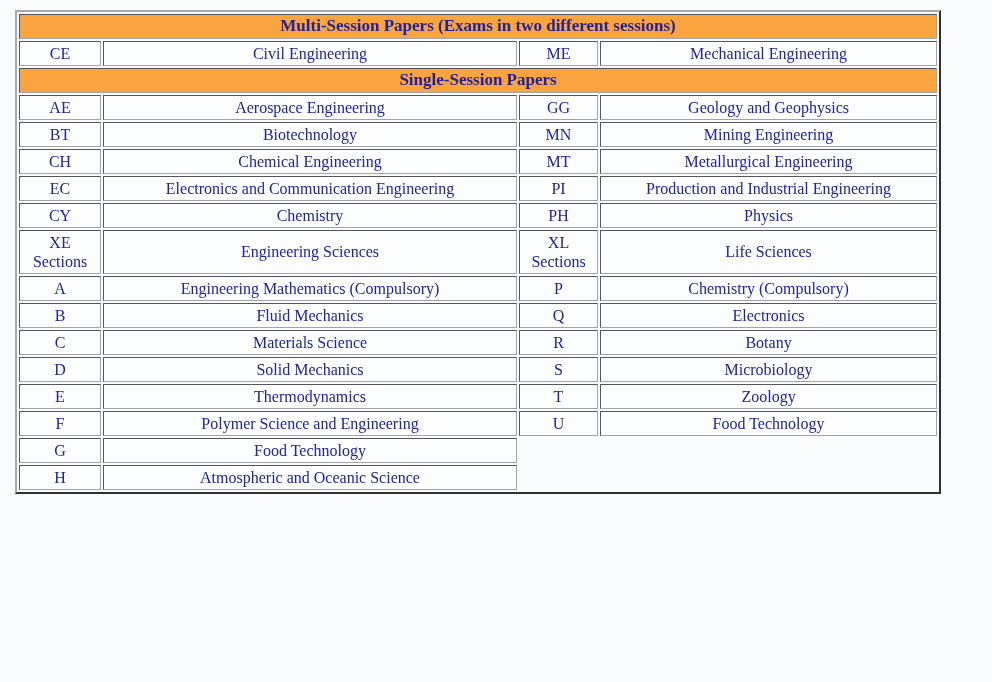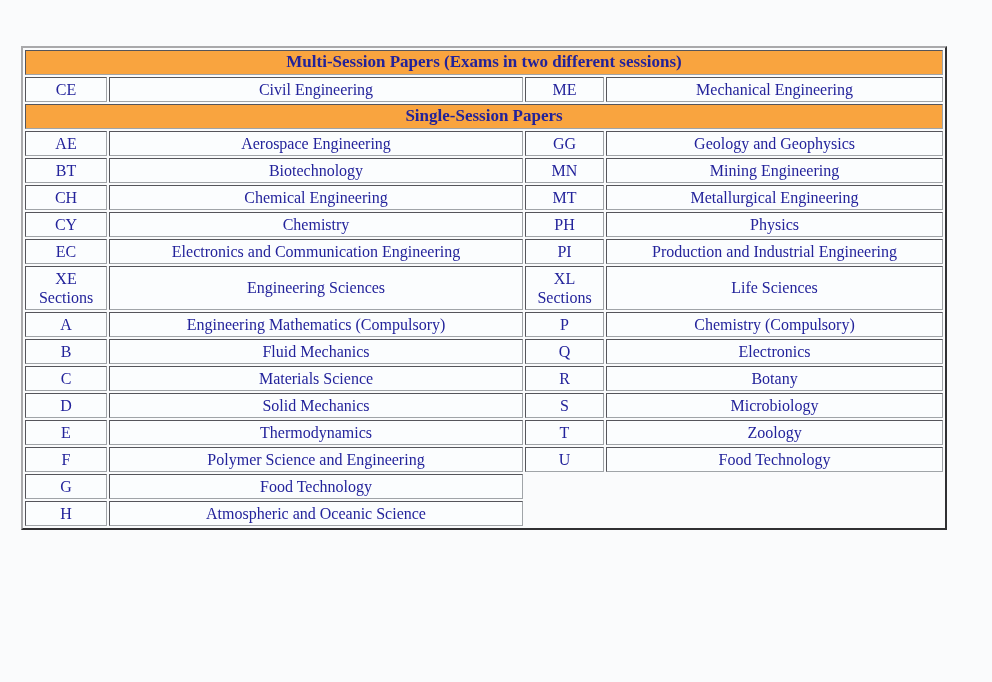--- a/index.html
+++ b/index.html
@@ -7,22 +7,21 @@
     padding: 0;
   }
   body {
     background: #fafbfc;
     font-family: "Liberation Serif", serif;
     width: 992px;
     height: 682px;
     overflow: hidden;
   }
   .wrap {
-    padding: 10px 0 0 21px;
-    margin-top: 36px;
+    padding: 10px 0 0 15px;
   }
   table.papers {
     border-collapse: separate;
     border-spacing: 2px;
     table-layout: fixed;
     width: 926px;
     border: 2px solid;
     border-color: #a9a9ab #303032 #303032 #a9a9ab; 
     background: transparent;
   }
@@ -92,30 +91,30 @@
           <td>MN</td>
           <td>Mining Engineering</td>
         </tr>
         <tr>
           <td>CH</td>
           <td>Chemical Engineering</td>
           <td>MT</td>
           <td>Metallurgical Engineering</td>
         </tr>
         <tr>
+          <td>EC</td>
+          <td>Electronics and Communication Engineering</td>
+          <td>PI</td>
+          <td>Production and Industrial Engineering</td>
+        </tr>
+        <tr>
           <td>CY</td>
           <td>Chemistry</td>
           <td>PH</td>
           <td>Physics</td>
-        </tr>
-        <tr>
-          <td>EC</td>
-          <td>Electronics and Communication Engineering</td>
-          <td>PI</td>
-          <td>Production and Industrial Engineering</td>
         </tr>
         <tr class="tall">
           <td>XE
 Sections</td>
           <td>Engineering Sciences</td>
           <td>XL
 Sections</td>
           <td>Life Sciences</td>
         </tr>
         <tr>

